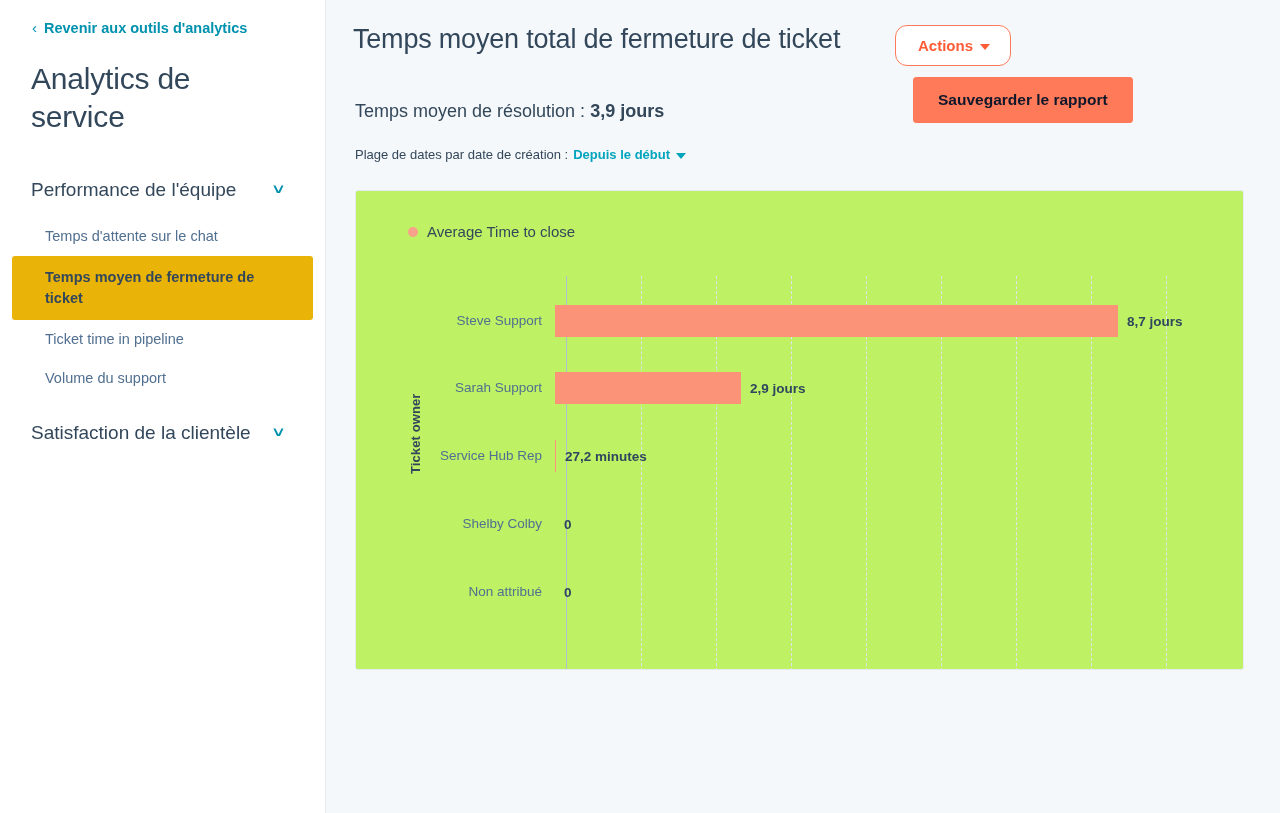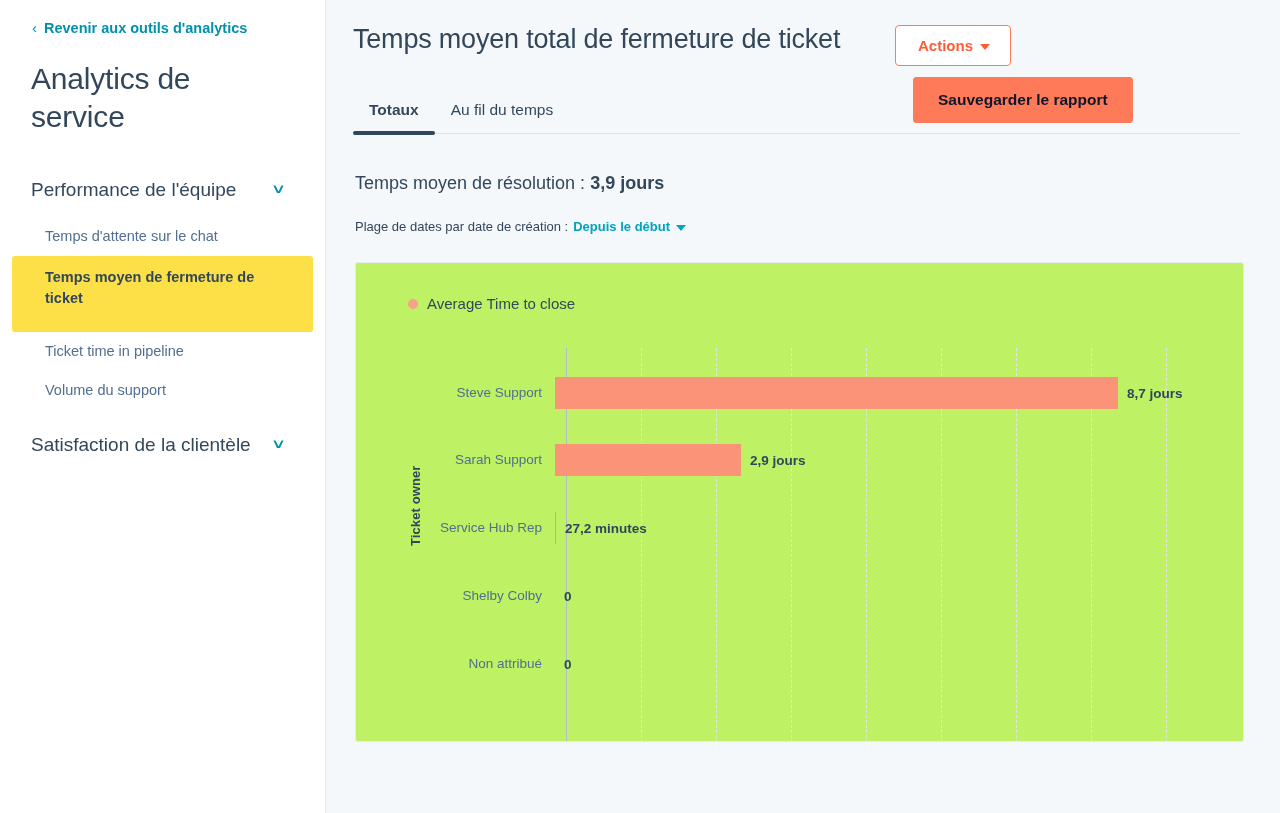--- a/index.html
+++ b/index.html
@@ -88,28 +88,28 @@
   .nav-list { list-style: none; margin-bottom: 22px; }
 
   .nav-item {
     padding: 9px 56px 9px 45px;
     font-size: 14.5px;
     line-height: 21px;
     color: #516f90;
     cursor: pointer;
   }
   .nav-item.active {
-    background: #fde047;
+    background: #eab308;
     color: #33475b;
     font-weight: bold;
     border-radius: 3px;
     margin: 0 12px 0 12px;
     padding-left: 33px;
     padding-top: 11px;
-    padding-bottom: 23px;
+    padding-bottom: 11px;
   }
 
   .group-header.second { margin-top: 4px; }
 
   
   .main {
     flex: 1;
     height: 813px;
     background: #f5f8fa;
     padding: 0;
@@ -144,21 +144,21 @@
   .btn-actions {
     position: absolute;
     left: -345px;
     top: 7px;
     background: #fff;
     border: 1px solid #ff7a59;
     color: #ff5c35;
     font-size: 15px;
     font-weight: bold;
     padding: 11px 20px 11px 22px;
-    border-radius: 4px;
+    border-radius: 12px;
     cursor: pointer;
     white-space: nowrap;
     font-family: "Liberation Sans", sans-serif;
     display: flex;
     align-items: center;
     gap: 7px;
   }
   .caret-down {
     display: inline-block;
     width: 0; height: 0;
@@ -398,24 +398,20 @@
         <h2 class="page-title">Temps moyen total de fermeture de ticket</h2>
         <div class="btn-stack">
           <button class="btn-actions">
             <span>Actions</span>
             <span class="caret-down"></span>
           </button>
           <button class="btn-save">Sauvegarder le rapport</button>
         </div>
       </div>
 
-      <div class="tabs">
-        <div class="tab active">Totaux</div>
-        <div class="tab">Au fil du temps</div>
-      </div>
 
       <div class="summary-line">
         <span>Temps moyen de résolution :</span>
         <b>3,9 jours</b>
       </div>
 
       <div class="range-line">
         <span>Plage de dates par date de création :</span>
         <span class="range-value">
           <span>Depuis le début</span>

